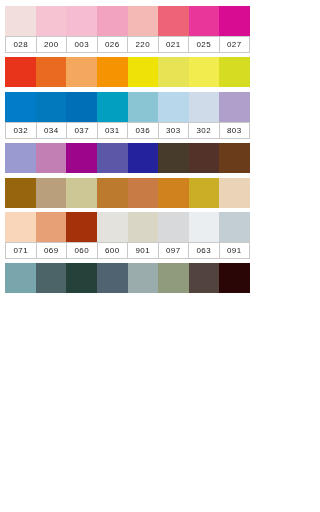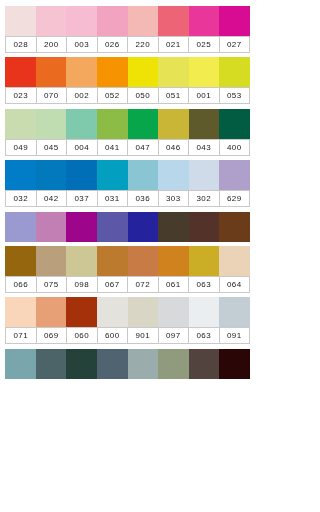--- a/index.html
+++ b/index.html
@@ -93,73 +93,41 @@
       <div class="colors">
         <div class="color-cell" title="#e8341b" style="background-color: rgb(232, 52, 27);"></div>
         <div class="color-cell" title="#ea6b1f" style="background-color: rgb(234, 107, 31);"></div>
         <div class="color-cell" title="#f4a85e" style="background-color: rgb(244, 168, 94);"></div>
         <div class="color-cell" title="#f59400" style="background-color: rgb(245, 148, 0);"></div>
         <div class="color-cell" title="#efe205" style="background-color: rgb(239, 226, 5);"></div>
         <div class="color-cell" title="#e6e355" style="background-color: rgb(230, 227, 85);"></div>
         <div class="color-cell" title="#f2ec4e" style="background-color: rgb(242, 236, 78);"></div>
         <div class="color-cell" title="#d6dc22" style="background-color: rgb(214, 220, 34);"></div>
       </div>
-      <div class="labels">
-        <div class="label-cell">023</div>
-        <div class="label-cell">070</div>
-        <div class="label-cell">002</div>
-        <div class="label-cell">052</div>
-        <div class="label-cell">050</div>
-        <div class="label-cell">051</div>
-        <div class="label-cell">001</div>
-        <div class="label-cell">053</div>
-      </div>
-    </div>
-    <div class="swatch-row">
-      <div class="colors">
-        <div class="color-cell" title="#c9dcb0" style="background-color: rgb(201, 220, 176);"></div>
-        <div class="color-cell" title="#c0ddb1" style="background-color: rgb(192, 221, 177);"></div>
-        <div class="color-cell" title="#7fc9ac" style="background-color: rgb(127, 201, 172);"></div>
-        <div class="color-cell" title="#8cbc45" style="background-color: rgb(140, 188, 69);"></div>
-        <div class="color-cell" title="#07a64a" style="background-color: rgb(7, 166, 74);"></div>
-        <div class="color-cell" title="#c9b536" style="background-color: rgb(201, 181, 54);"></div>
-        <div class="color-cell" title="#5e5a2b" style="background-color: rgb(94, 90, 43);"></div>
-        <div class="color-cell" title="#015c41" style="background-color: rgb(1, 92, 65);"></div>
-      </div>
-      <div class="labels">
-        <div class="label-cell">049</div>
-        <div class="label-cell">045</div>
-        <div class="label-cell">004</div>
-        <div class="label-cell">041</div>
-        <div class="label-cell">047</div>
-        <div class="label-cell">046</div>
-        <div class="label-cell">043</div>
-        <div class="label-cell">400</div>
-      </div>
     </div>
     <div class="swatch-row">
       <div class="colors">
         <div class="color-cell" title="#017cc7" style="background-color: rgb(1, 124, 199);"></div>
         <div class="color-cell" title="#0379bd" style="background-color: rgb(3, 121, 189);"></div>
         <div class="color-cell" title="#016fb7" style="background-color: rgb(1, 111, 183);"></div>
         <div class="color-cell" title="#029fc0" style="background-color: rgb(2, 159, 192);"></div>
         <div class="color-cell" title="#8ac5d4" style="background-color: rgb(138, 197, 212);"></div>
         <div class="color-cell" title="#b8d7ea" style="background-color: rgb(184, 215, 234);"></div>
         <div class="color-cell" title="#cfdbe8" style="background-color: rgb(207, 219, 232);"></div>
         <div class="color-cell" title="#aea0ca" style="background-color: rgb(174, 160, 202);"></div>
       </div>
       <div class="labels">
         <div class="label-cell">032</div>
-        <div class="label-cell">042</div>
+        <div class="label-cell">034</div>
         <div class="label-cell">037</div>
         <div class="label-cell">031</div>
         <div class="label-cell">036</div>
         <div class="label-cell">303</div>
         <div class="label-cell">302</div>
-        <div class="label-cell">629</div>
+        <div class="label-cell">803</div>
       </div>
     </div>
     <div class="swatch-row">
       <div class="colors">
         <div class="color-cell" title="#9b9ad0" style="background-color: rgb(155, 154, 208);"></div>
         <div class="color-cell" title="#c27fb4" style="background-color: rgb(194, 127, 180);"></div>
         <div class="color-cell" title="#9d058b" style="background-color: rgb(157, 5, 139);"></div>
         <div class="color-cell" title="#5c57a6" style="background-color: rgb(92, 87, 166);"></div>
         <div class="color-cell" title="#24229c" style="background-color: rgb(36, 34, 156);"></div>
         <div class="color-cell" title="#473c2c" style="background-color: rgb(71, 60, 44);"></div>
@@ -170,30 +138,20 @@
     <div class="swatch-row">
       <div class="colors">
         <div class="color-cell" title="#95660d" style="background-color: rgb(149, 102, 13);"></div>
         <div class="color-cell" title="#b99f7c" style="background-color: rgb(185, 159, 124);"></div>
         <div class="color-cell" title="#cdc795" style="background-color: rgb(205, 199, 149);"></div>
         <div class="color-cell" title="#bc7a2e" style="background-color: rgb(188, 122, 46);"></div>
         <div class="color-cell" title="#c97b45" style="background-color: rgb(201, 123, 69);"></div>
         <div class="color-cell" title="#d0821f" style="background-color: rgb(208, 130, 31);"></div>
         <div class="color-cell" title="#ccad26" style="background-color: rgb(204, 173, 38);"></div>
         <div class="color-cell" title="#ebd3b8" style="background-color: rgb(235, 211, 184);"></div>
-      </div>
-      <div class="labels">
-        <div class="label-cell">066</div>
-        <div class="label-cell">075</div>
-        <div class="label-cell">098</div>
-        <div class="label-cell">067</div>
-        <div class="label-cell">072</div>
-        <div class="label-cell">061</div>
-        <div class="label-cell">063</div>
-        <div class="label-cell">064</div>
       </div>
     </div>
     <div class="swatch-row">
       <div class="colors">
         <div class="color-cell" title="#f9d5ba" style="background-color: rgb(249, 213, 186);"></div>
         <div class="color-cell" title="#e79f75" style="background-color: rgb(231, 159, 117);"></div>
         <div class="color-cell" title="#a4310a" style="background-color: rgb(164, 49, 10);"></div>
         <div class="color-cell" title="#e4e2dd" style="background-color: rgb(228, 226, 221);"></div>
         <div class="color-cell" title="#dad6c6" style="background-color: rgb(218, 214, 198);"></div>
         <div class="color-cell" title="#d7d9db" style="background-color: rgb(215, 217, 219);"></div>

